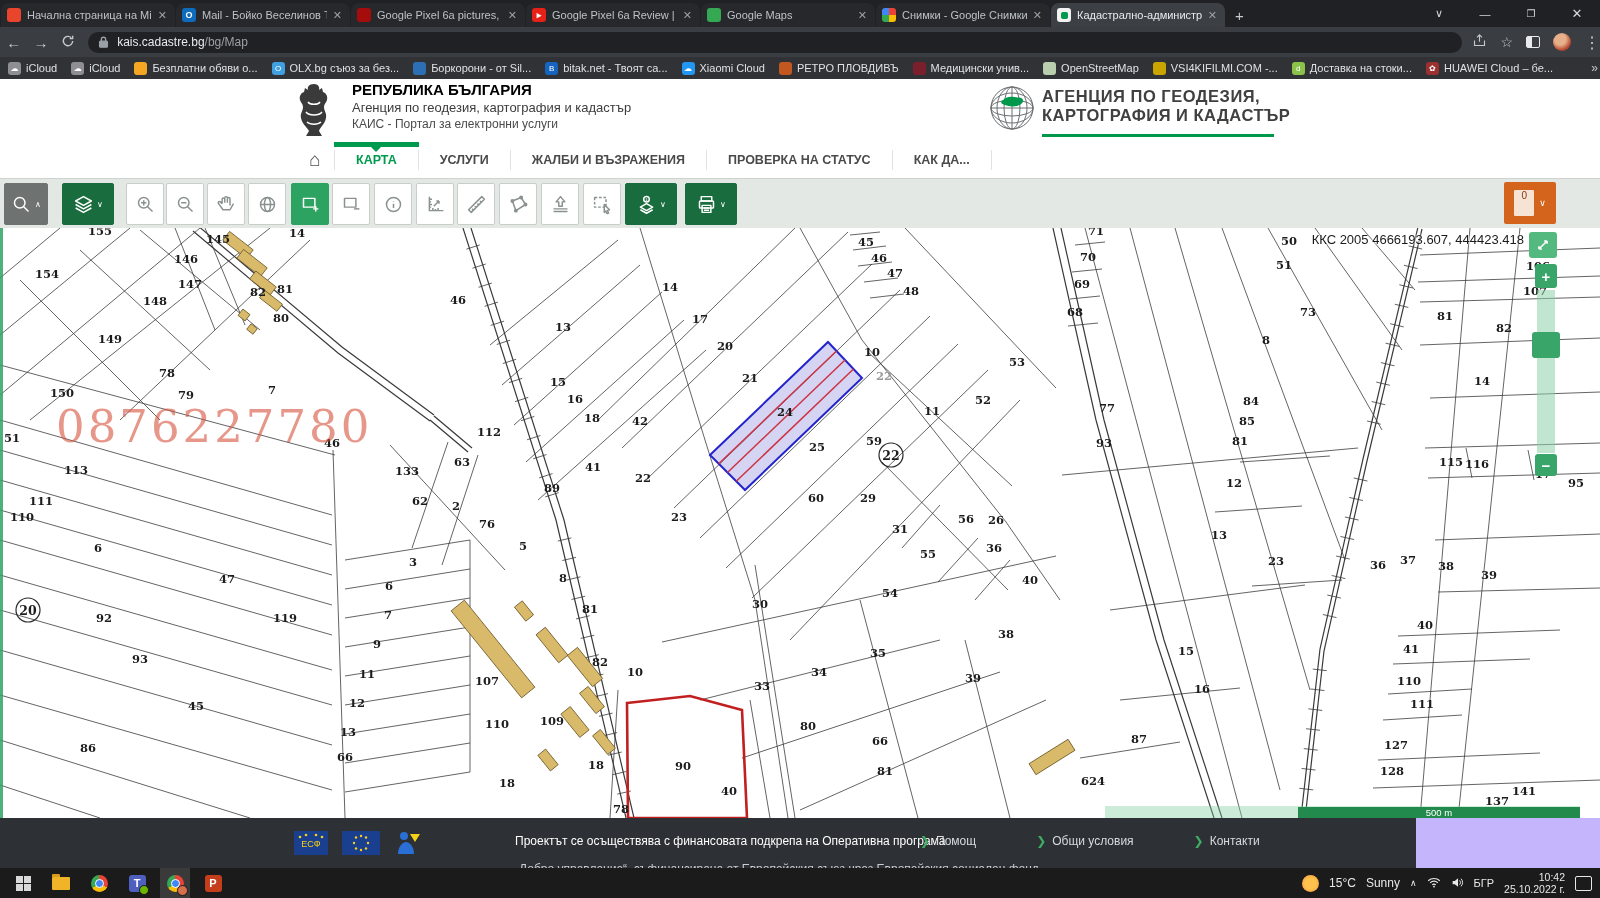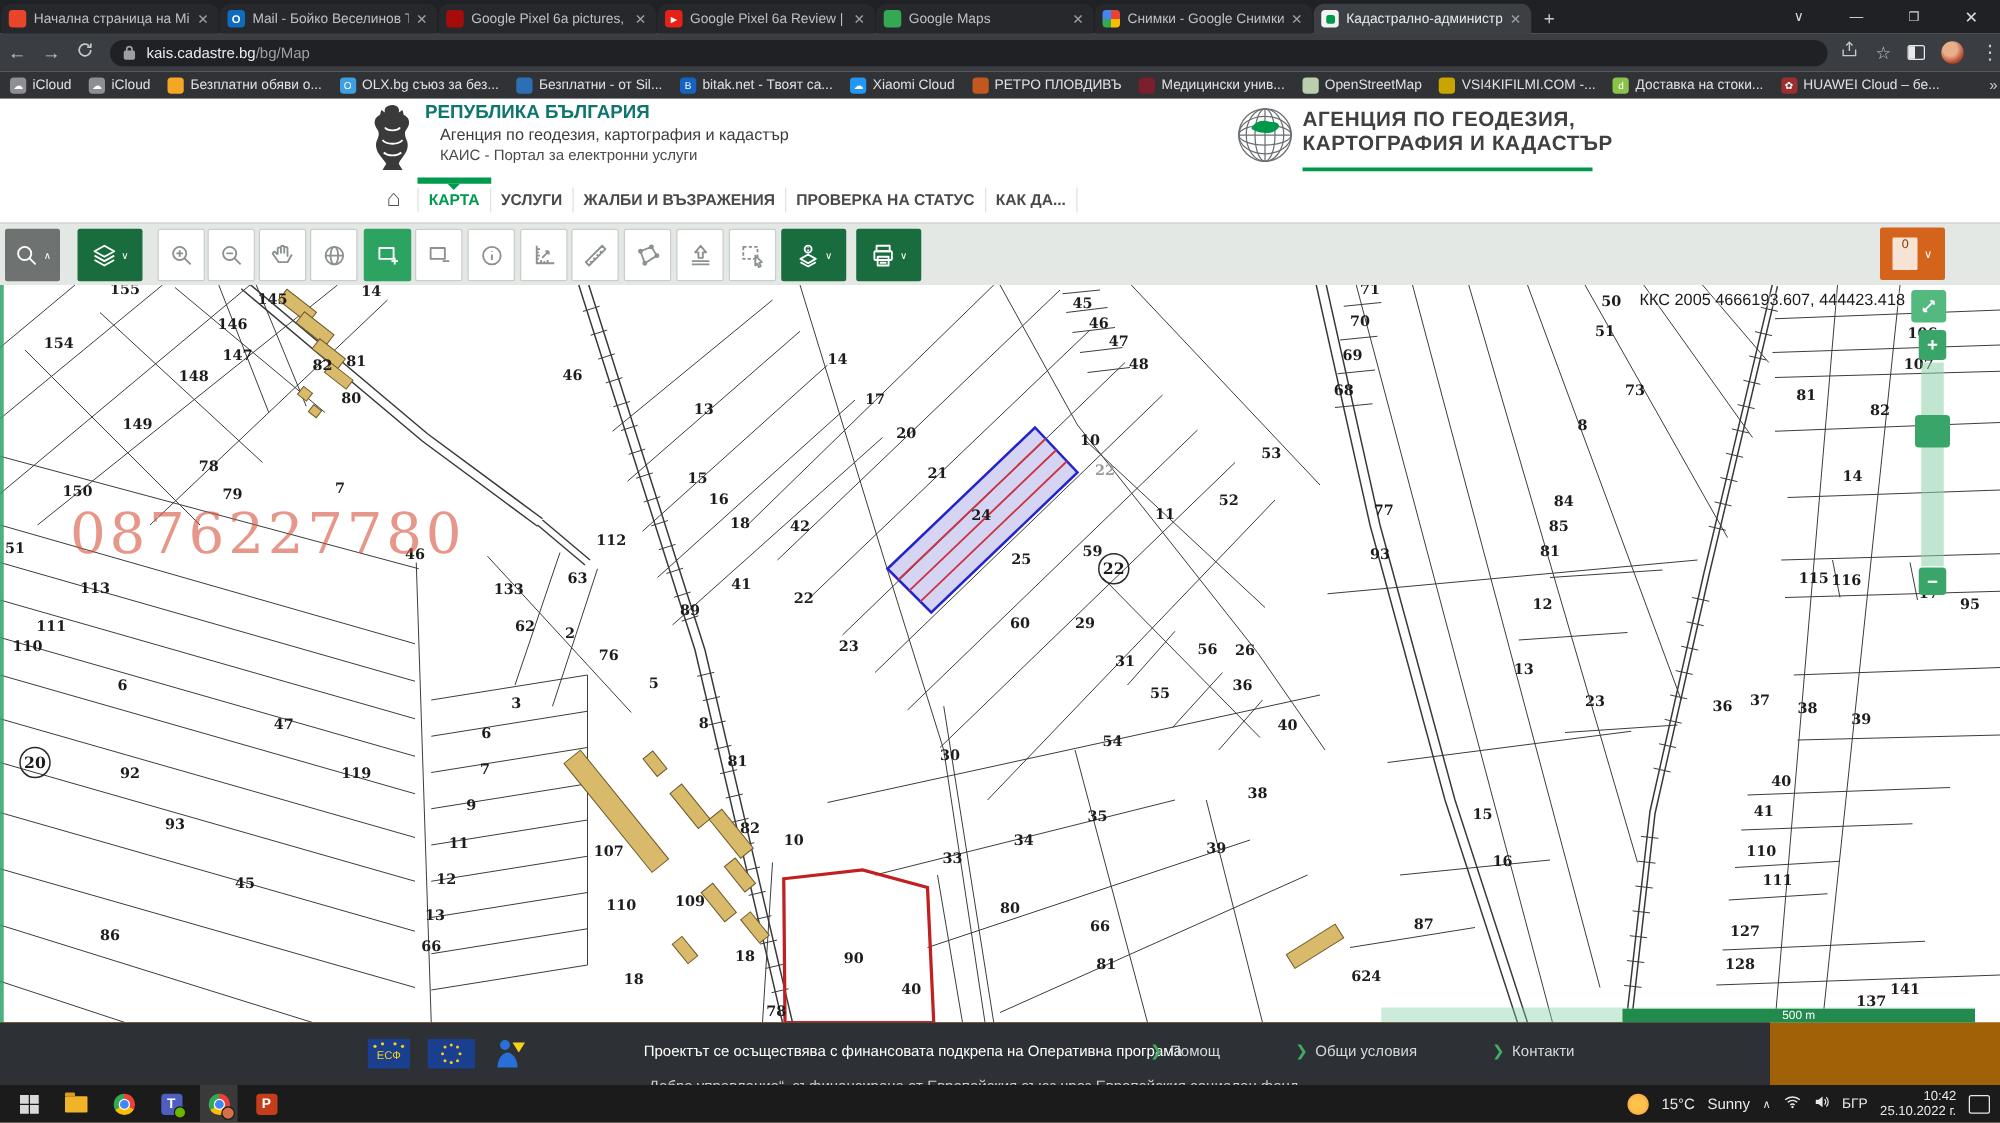--- a/index.html
+++ b/index.html
@@ -25,51 +25,51 @@
   .omni .path{color:#9aa0a6;font-size:12px;}
   .nav-right{display:flex;align-items:center;margin-left:10px;gap:13px;}
   .avatar{width:18px;height:18px;border-radius:50%;background:radial-gradient(circle at 40% 35%,#e8b08a 0 35%,#b3452e 70%);}
   .bookmarks{position:absolute;left:0;top:57px;width:1600px;height:22px;background:#303236;display:flex;align-items:center;padding-left:8px;}
   .bm{display:flex;align-items:center;margin-right:14px;color:#dfe1e4;font-size:11px;white-space:nowrap;}
   .bm .bfav{width:13px;height:13px;border-radius:3px;margin-right:5px;display:flex;align-items:center;justify-content:center;font-size:8px;color:#fff;}
   .bm-more{position:absolute;right:10px;color:#c4c7ca;font-size:12px;}
   
   .shead{position:absolute;left:0;top:79px;width:1600px;height:63px;background:#fff;}
   .lion{position:absolute;left:288px;top:3px;}
-  .coat-title{position:absolute;left:340px;top:2px;font-size:15px;font-weight:bold;color:#0f766e;}
+  .coat-title{position:absolute;left:352px;top:2px;font-size:15px;font-weight:bold;color:#000000;}
   .coat-sub{position:absolute;left:352px;top:21px;font-size:13px;color:#3c3c3c;}
   .coat-portal{position:absolute;left:352px;top:38px;font-size:12px;color:#4a4a4a;}
   .aglogo{position:absolute;left:988px;top:4px;}
   .agtext{position:absolute;left:1042px;top:8px;color:#404040;font-weight:bold;font-size:16.5px;line-height:19px;letter-spacing:.5px;}
   .agline{position:absolute;left:1042px;top:55px;width:232px;height:3px;background:#00984a;}
   .snav{position:absolute;left:0;top:142px;width:1600px;height:36px;background:#fff;border-bottom:1px solid #e3e3e3;}
   .snav-items{position:absolute;left:296px;top:0;height:36px;display:flex;align-items:center;}
   .home{width:38px;text-align:center;font-size:19px;color:#555;}
-  .nitem{padding:0 8px;font-size:12.5px;font-weight:bold;color:#4a4a4a;border-left:1px solid #e2e2e2;height:20px;display:flex;align-items:center;position:relative;}
+  .nitem{padding:0 21px;font-size:12.5px;font-weight:bold;color:#4a4a4a;border-left:1px solid #e2e2e2;height:20px;display:flex;align-items:center;position:relative;}
   .nitem:last-child{border-right:1px solid #e2e2e2;}
   .nitem.active{color:#009a4e;}
   .nitem.active .bar{position:absolute;left:-1px;top:-8px;height:5px;width:calc(100% + 2px);background:#009a4e;}
   .nitem.active .tri{position:absolute;left:50%;top:-3px;margin-left:-5px;border-left:5px solid transparent;border-right:5px solid transparent;border-top:5px solid #009a4e;}
   .auth{position:absolute;left:1105px;top:0;height:36px;display:flex;align-items:center;gap:26px;font-size:12.5px;font-weight:bold;color:#3f3f3f;}
   .auth .chev{color:#009a4e;margin-right:5px;}
   
   .tools{position:absolute;left:0;top:178px;width:1600px;height:50px;background:#e3e8e4;border-top:1px solid #cdd4cf;}
   .tbtn{position:relative;width:38px;height:42px;margin-top:4px;background:#fff;border:1px solid #c8cec9;border-radius:2px;
         display:flex;align-items:center;justify-content:center;color:#8a9190;box-sizing:border-box;}
   .tbtn.gray{background:#6e7270;border-color:#6e7270;color:#fff;width:44px;}
   .tbtn.green-dark{background:#186c3d;border-color:#186c3d;color:#fff;width:52px;}
   .tbtn.green-active{background:#2da361;border-color:#2da361;color:#fff;}
   .tbtn .caret{font-size:8px;margin-left:3px;}
   .toolwrap{display:flex;padding-left:4px;}
   .cartbtn{position:absolute;right:44px;top:182px;width:52px;height:42px;background:#d4641c;border-radius:2px;display:flex;align-items:center;justify-content:center;color:#fff;}
   .cartpage{width:20px;height:26px;background:#f7e3d3;border-radius:1px;display:flex;flex-direction:column;align-items:center;font-size:10px;color:#7c3a10;}
   .cartpage i{display:block;width:14px;height:1.5px;background:#f7e3d3;margin-top:1.5px;}
   .cartpage .n{height:14px;}
   
-  .mapwrap{position:absolute;left:0;top:228px;width:1600px;height:670px;background:#a16207;}
+  .mapwrap{position:absolute;left:0;top:228px;width:1600px;height:670px;background:#c4b5fd;}
   .coords{position:absolute;right:76px;top:4px;font-size:13px;color:#1a1a1a;text-shadow:0 0 3px #fff,0 0 3px #fff;}
   .mctl{position:absolute;border-radius:3px;display:flex;align-items:center;justify-content:center;color:#fff;}
   .mctl.expand{left:1529px;top:4px;width:28px;height:26px;background:#53b97f;}
   .mctl.plus{left:1535px;top:36px;width:22px;height:24px;background:#3aa568;font-size:15px;font-weight:bold;}
   .mctl.track{left:1537px;top:62px;width:18px;height:163px;background:rgba(140,210,170,.55);border-radius:0;}
   .mctl.handle{left:1532px;top:104px;width:28px;height:26px;background:#3aa568;}
   .mctl.minus{left:1535px;top:226px;width:22px;height:22px;background:#3aa568;font-size:15px;font-weight:bold;}
   .statusbar{position:absolute;left:8px;top:550px;width:584px;height:34px;background:rgba(84,160,101,.95);border:1px solid #8ecf9e;
              display:flex;align-items:center;gap:6px;padding:0 6px;box-sizing:border-box;}
   .statusbar label{color:#fff;font-size:12px;font-weight:bold;white-space:nowrap;}
@@ -205,21 +205,21 @@
         <div class="bm">
           <span class="bfav" style="background: rgb(245, 166, 35);"></span>
           <span>Безплатни обяви о...</span>
         </div>
         <div class="bm">
           <span class="bfav" style="background: rgb(63, 159, 224);">O</span>
           <span>OLX.bg съюз за без...</span>
         </div>
         <div class="bm">
           <span class="bfav" style="background: rgb(45, 111, 181);"></span>
-          <span>Безплатни - от Sil...</span>
+          <span>Боркорони - от Sil...</span>
         </div>
         <div class="bm">
           <span class="bfav" style="background: rgb(21, 101, 192);">B</span>
           <span>bitak.net - Твоят са...</span>
         </div>
         <div class="bm">
           <span class="bfav" style="background: rgb(33, 150, 243);">☁</span>
           <span>Xiaomi Cloud</span>
         </div>
         <div class="bm">

